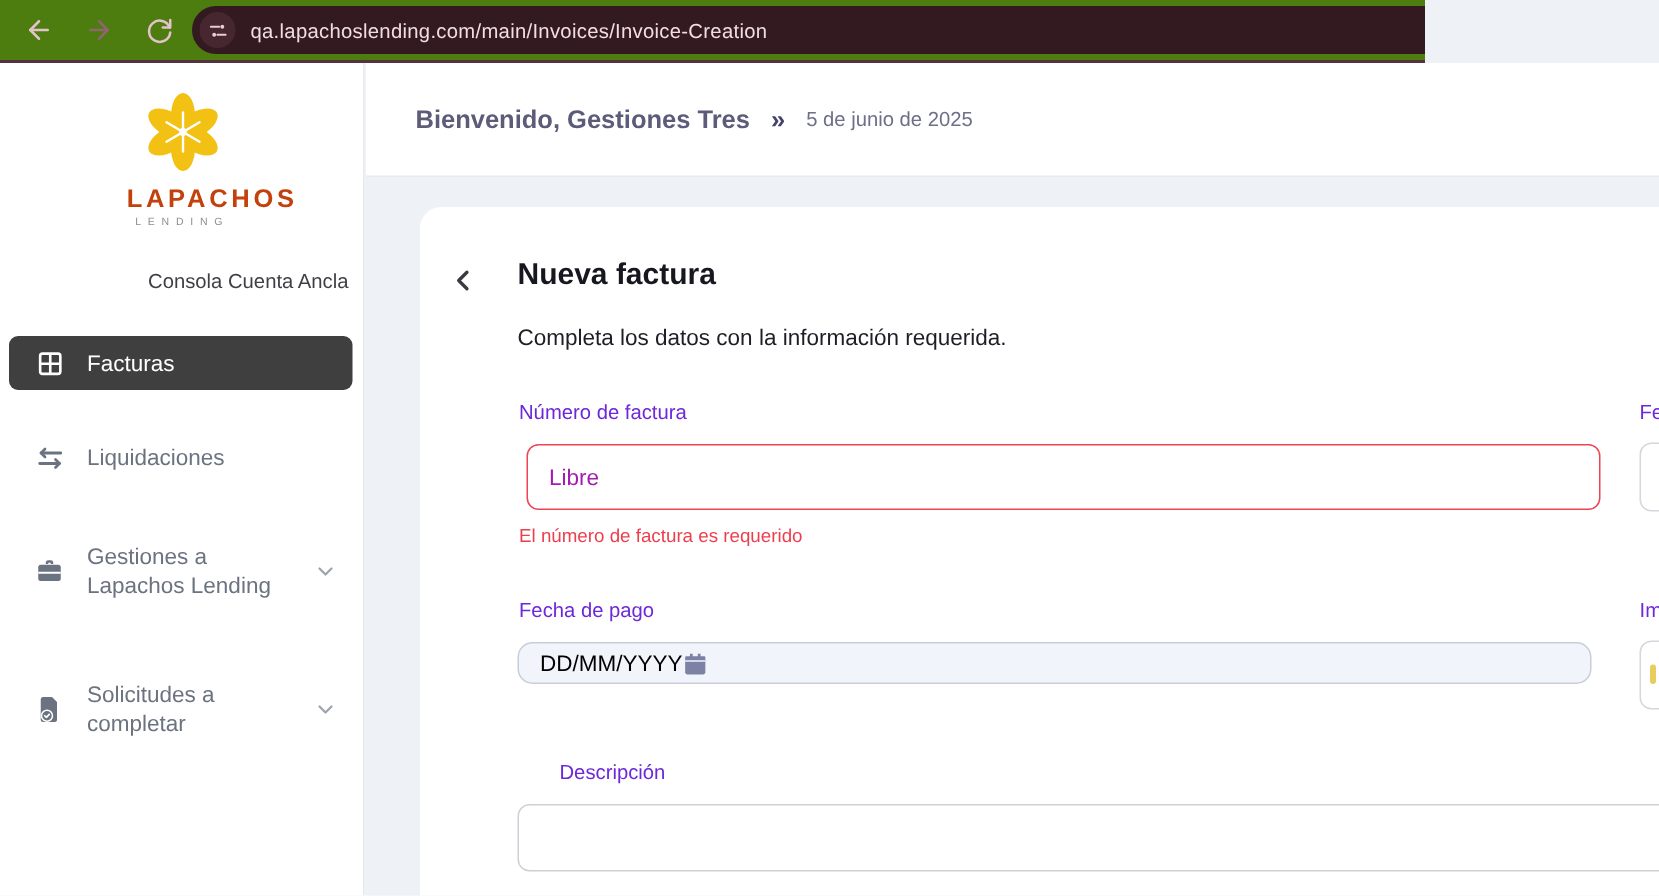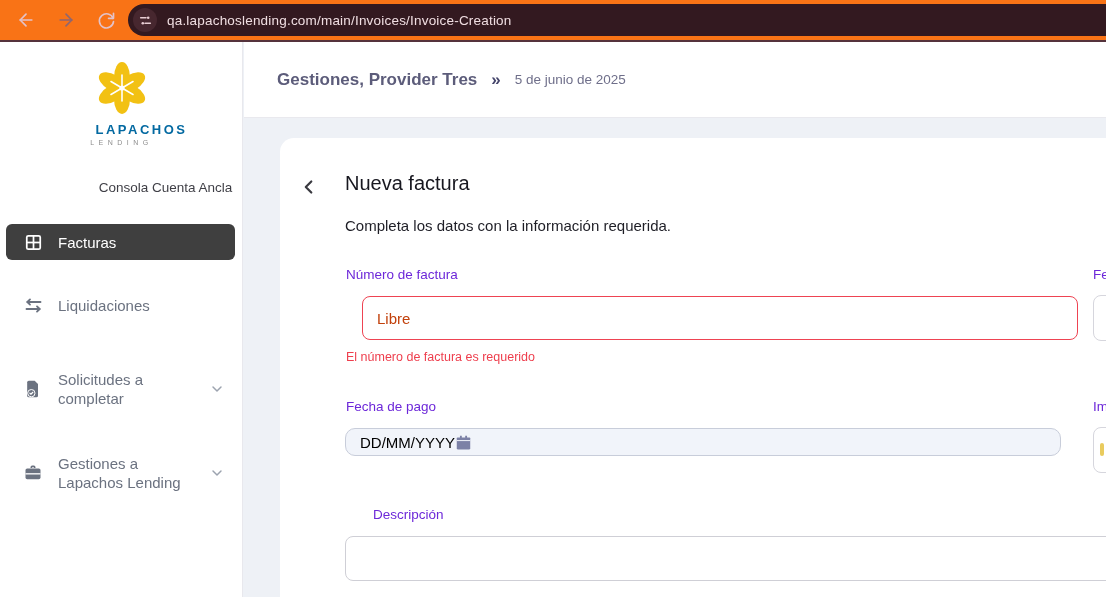--- a/index.html
+++ b/index.html
@@ -2,53 +2,53 @@
 <html><head>
 <meta charset="utf-8">
 <style>
   html,body{margin:0;padding:0;}
   body{
     width:1106px;height:597px;position:relative;overflow:hidden;
     font-family:"Liberation Sans", sans-serif;
     background:#eef1f6;
   }
   
-  .topbar{position:absolute;left:0;top:0;width:1106px;height:42px;background:#f97316;border-bottom:2px solid #55333c;box-sizing:border-box;display:flex;align-items:center;justify-content:space-between;}
+  .topbar{position:absolute;left:0;top:0;width:950px;height:42px;background:#4d7c0f;border-bottom:2px solid #55333c;box-sizing:border-box;display:flex;align-items:center;justify-content:space-between;}
   .nav-ico{width:20px;height:20px;flex:0 0 auto;}
   .nav-btn{margin-left:12px;display:flex;align-items:center;justify-content:center;width:28px;height:28px;}
   .omnibox{margin-left:8px;flex:1;height:32px;background:#331920;border-radius:16px 0 0 16px;display:flex;align-items:center;padding-left:5px;}
   .site-icon{width:24px;height:24px;border-radius:50%;background:#47272f;display:flex;align-items:center;justify-content:center;}
   .url-text{color:#f0dee2;font-size:13.5px;margin-left:10px;letter-spacing:.2px;}
   
   .sidebar{position:absolute;left:0;top:42px;width:243px;height:555px;background:#ffffff;border-right:1px solid #e8e8ed;box-sizing:border-box;}
   .logo-wrap{position:absolute;left:0;top:18px;width:243px;text-align:center;}
-  .logo-title{font-size:13px;font-weight:bold;letter-spacing:2.5px;color:#0369a1;margin-top:2px;margin-left:40px;}
+  .logo-title{font-size:17px;font-weight:bold;letter-spacing:2.5px;color:#c2410c;margin-top:2px;margin-left:40px;}
   .logo-sub{font-size:7px;letter-spacing:4.5px;color:#8d8d8d;margin-top:2px;}
   .console-label{position:absolute;left:0;top:138px;width:243px;text-align:center;font-size:13.5px;color:#3f3f46;margin-left:44px;}
   .nav{position:absolute;left:0;top:170px;width:243px;}
   .nav-item{display:flex;align-items:center;padding:8px 10px 8px 16px;margin:12px 8px 0 6px;color:#6b7280;font-size:15px;line-height:19px;border-radius:6px;cursor:pointer;}
   .nav-item .ni-icon{width:22px;height:22px;flex:0 0 auto;margin-right:14px;display:flex;align-items:center;justify-content:center;}
   .nav-item .ni-label{flex:1;}
   .nav-item .ni-chev{width:16px;height:16px;flex:0 0 auto;margin-left:4px;}
   .nav-item.active{background:#3f3f3f;color:#ffffff;padding-top:7px;padding-bottom:7px;}
   .sp1{margin-top:26px;} .sp2{margin-top:28px;} .sp3{margin-top:30px;} .sp4{margin-top:38px;}
   
   .pgheader{position:absolute;left:244px;top:42px;width:862px;height:76px;background:#ffffff;border-bottom:1px solid #e9e9ee;box-sizing:border-box;display:flex;align-items:center;}
   .welcome{font-size:17px;font-weight:bold;color:#5c5c7a;margin-left:33px;}
   .bc-sep{font-size:17px;color:#45456b;margin-left:14px;font-weight:bold;}
   .bc-date{font-size:13.5px;color:#6f6f8a;margin-left:14px;}
   
   .main{position:absolute;left:244px;top:119px;width:862px;height:478px;background:#eef1f6;}
   .card{position:absolute;left:36px;top:19px;right:-20px;bottom:-20px;background:#ffffff;border-radius:14px;}
   .back-chev{position:absolute;left:18px;top:38px;width:22px;height:22px;cursor:pointer;}
-  .card-title{position:absolute;left:65px;top:34px;font-size:20px;font-weight:normal;color:#17171f;}
+  .card-title{position:absolute;left:65px;top:34px;font-size:20px;font-weight:bold;color:#17171f;}
   .card-sub{position:absolute;left:65px;top:79px;font-size:15px;color:#1e1e26;}
   .f-label{position:absolute;font-size:13.5px;color:#6d28d9;}
   .inp{position:absolute;box-sizing:border-box;background:#ffffff;font-size:15px;display:flex;align-items:center;padding:0 14px;}
-  .inp-invoice{left:82px;top:158px;width:716px;height:44px;border:1.5px solid #ee4352;border-radius:8px;color:#c2410c;}
+  .inp-invoice{left:71px;top:158px;width:716px;height:44px;border:1.5px solid #ee4352;border-radius:8px;color:#a21caf;}
   .err{position:absolute;left:66px;top:212px;font-size:12.5px;color:#ee3e4d;}
   .inp-date{left:65px;top:290px;width:716px;height:28px;background:#f1f4fa;border:1px solid #c8cdda;border-radius:10px;color:#000000;cursor:pointer;}
   .inp-desc{left:65px;top:398px;right:-30px;height:45px;border:1px solid #cfcfd6;border-radius:8px;color:#26262e;}
   .clip-inp{position:absolute;left:813px;width:320px;height:46px;border:1px solid #d6d6dd;border-radius:8px;background:#ffffff;box-sizing:border-box;}
   .clip-top{top:157px;}
   .clip-bot{top:289px;}
   .clip-label{left:813px;}
   .gold-sliver{position:absolute;left:820px;top:305px;width:4px;height:13px;background:#e9cb5e;border-radius:2px;}
 </style>
 </head>
@@ -133,56 +133,56 @@
             <path d="M20 8H5"></path>
             <path d="M8 5L5 8l3 3"></path>
             <path d="M4 16h15"></path>
             <path d="M16 13l3 3-3 3"></path>
           </svg>
       </span>
       <span class="ni-label">Liquidaciones</span>
     </div>
 
 
+    <div class="nav-item sp3">
+      <span class="ni-icon">
+        <svg width="20" height="20" viewBox="0 0 24 24" fill="#6b7280">
+            <path d="M9 5a2 2 0 0 1 2-2h2a2 2 0 0 1 2 2v1h-2V5h-2v1H9z"></path>
+            <rect x="3" y="6.5" width="18" height="13" rx="2"></rect>
+            <path d="M3 12.2h18v1.6H3z" fill="#ffffff"></path>
+          </svg>
+      </span>
+      <span class="ni-label">Gestiones a Lapachos Lending</span>
+      <span class="ni-chev">
+        <svg width="16" height="16" viewBox="0 0 24 24" fill="none" stroke="#9ca3af" stroke-width="2.2" stroke-linecap="round" stroke-linejoin="round">
+            <path d="M6 9l6 6 6-6"></path>
+          </svg>
+      </span>
+    </div>
+
     <div class="nav-item sp4">
       <span class="ni-icon">
         <svg width="20" height="20" viewBox="0 0 24 24">
             <path fill="#6b7280" d="M7 2h7l4 4v14a2 2 0 0 1-2 2H7a2 2 0 0 1-2-2V4a2 2 0 0 1 2-2z"></path>
             <circle cx="10" cy="17" r="4.4" fill="#6b7280" stroke="#ffffff" stroke-width="1.2"></circle>
             <path d="M8.2 17l1.3 1.3 2.3-2.4" fill="none" stroke="#ffffff" stroke-width="1.4" stroke-linecap="round" stroke-linejoin="round"></path>
           </svg>
       </span>
       <span class="ni-label">Solicitudes a completar</span>
       <span class="ni-chev">
         <svg width="16" height="16" viewBox="0 0 24 24" fill="none" stroke="#9ca3af" stroke-width="2.2" stroke-linecap="round" stroke-linejoin="round">
             <path d="M6 9l6 6 6-6"></path>
           </svg>
       </span>
     </div>
-
-    <div class="nav-item sp3">
-      <span class="ni-icon">
-        <svg width="20" height="20" viewBox="0 0 24 24" fill="#6b7280">
-            <path d="M9 5a2 2 0 0 1 2-2h2a2 2 0 0 1 2 2v1h-2V5h-2v1H9z"></path>
-            <rect x="3" y="6.5" width="18" height="13" rx="2"></rect>
-            <path d="M3 12.2h18v1.6H3z" fill="#ffffff"></path>
-          </svg>
-      </span>
-      <span class="ni-label">Gestiones a Lapachos Lending</span>
-      <span class="ni-chev">
-        <svg width="16" height="16" viewBox="0 0 24 24" fill="none" stroke="#9ca3af" stroke-width="2.2" stroke-linecap="round" stroke-linejoin="round">
-            <path d="M6 9l6 6 6-6"></path>
-          </svg>
-      </span>
-    </div>
   </div>
 </div>
 
 <div class="pgheader">
-  <span class="welcome">Gestiones, Provider Tres</span>
+  <span class="welcome">Bienvenido, Gestiones Tres</span>
   <span class="bc-sep">»</span>
   <span class="bc-date">5 de junio de 2025</span>
 </div>
 
 <div class="main">
   <div class="card">
 
     <div class="back-chev">
       <svg width="22" height="22" viewBox="0 0 24 24" fill="none" stroke="#3a3a40" stroke-width="2.4" stroke-linecap="round" stroke-linejoin="round">
           <path d="M14.5 6l-6 6 6 6"></path>

